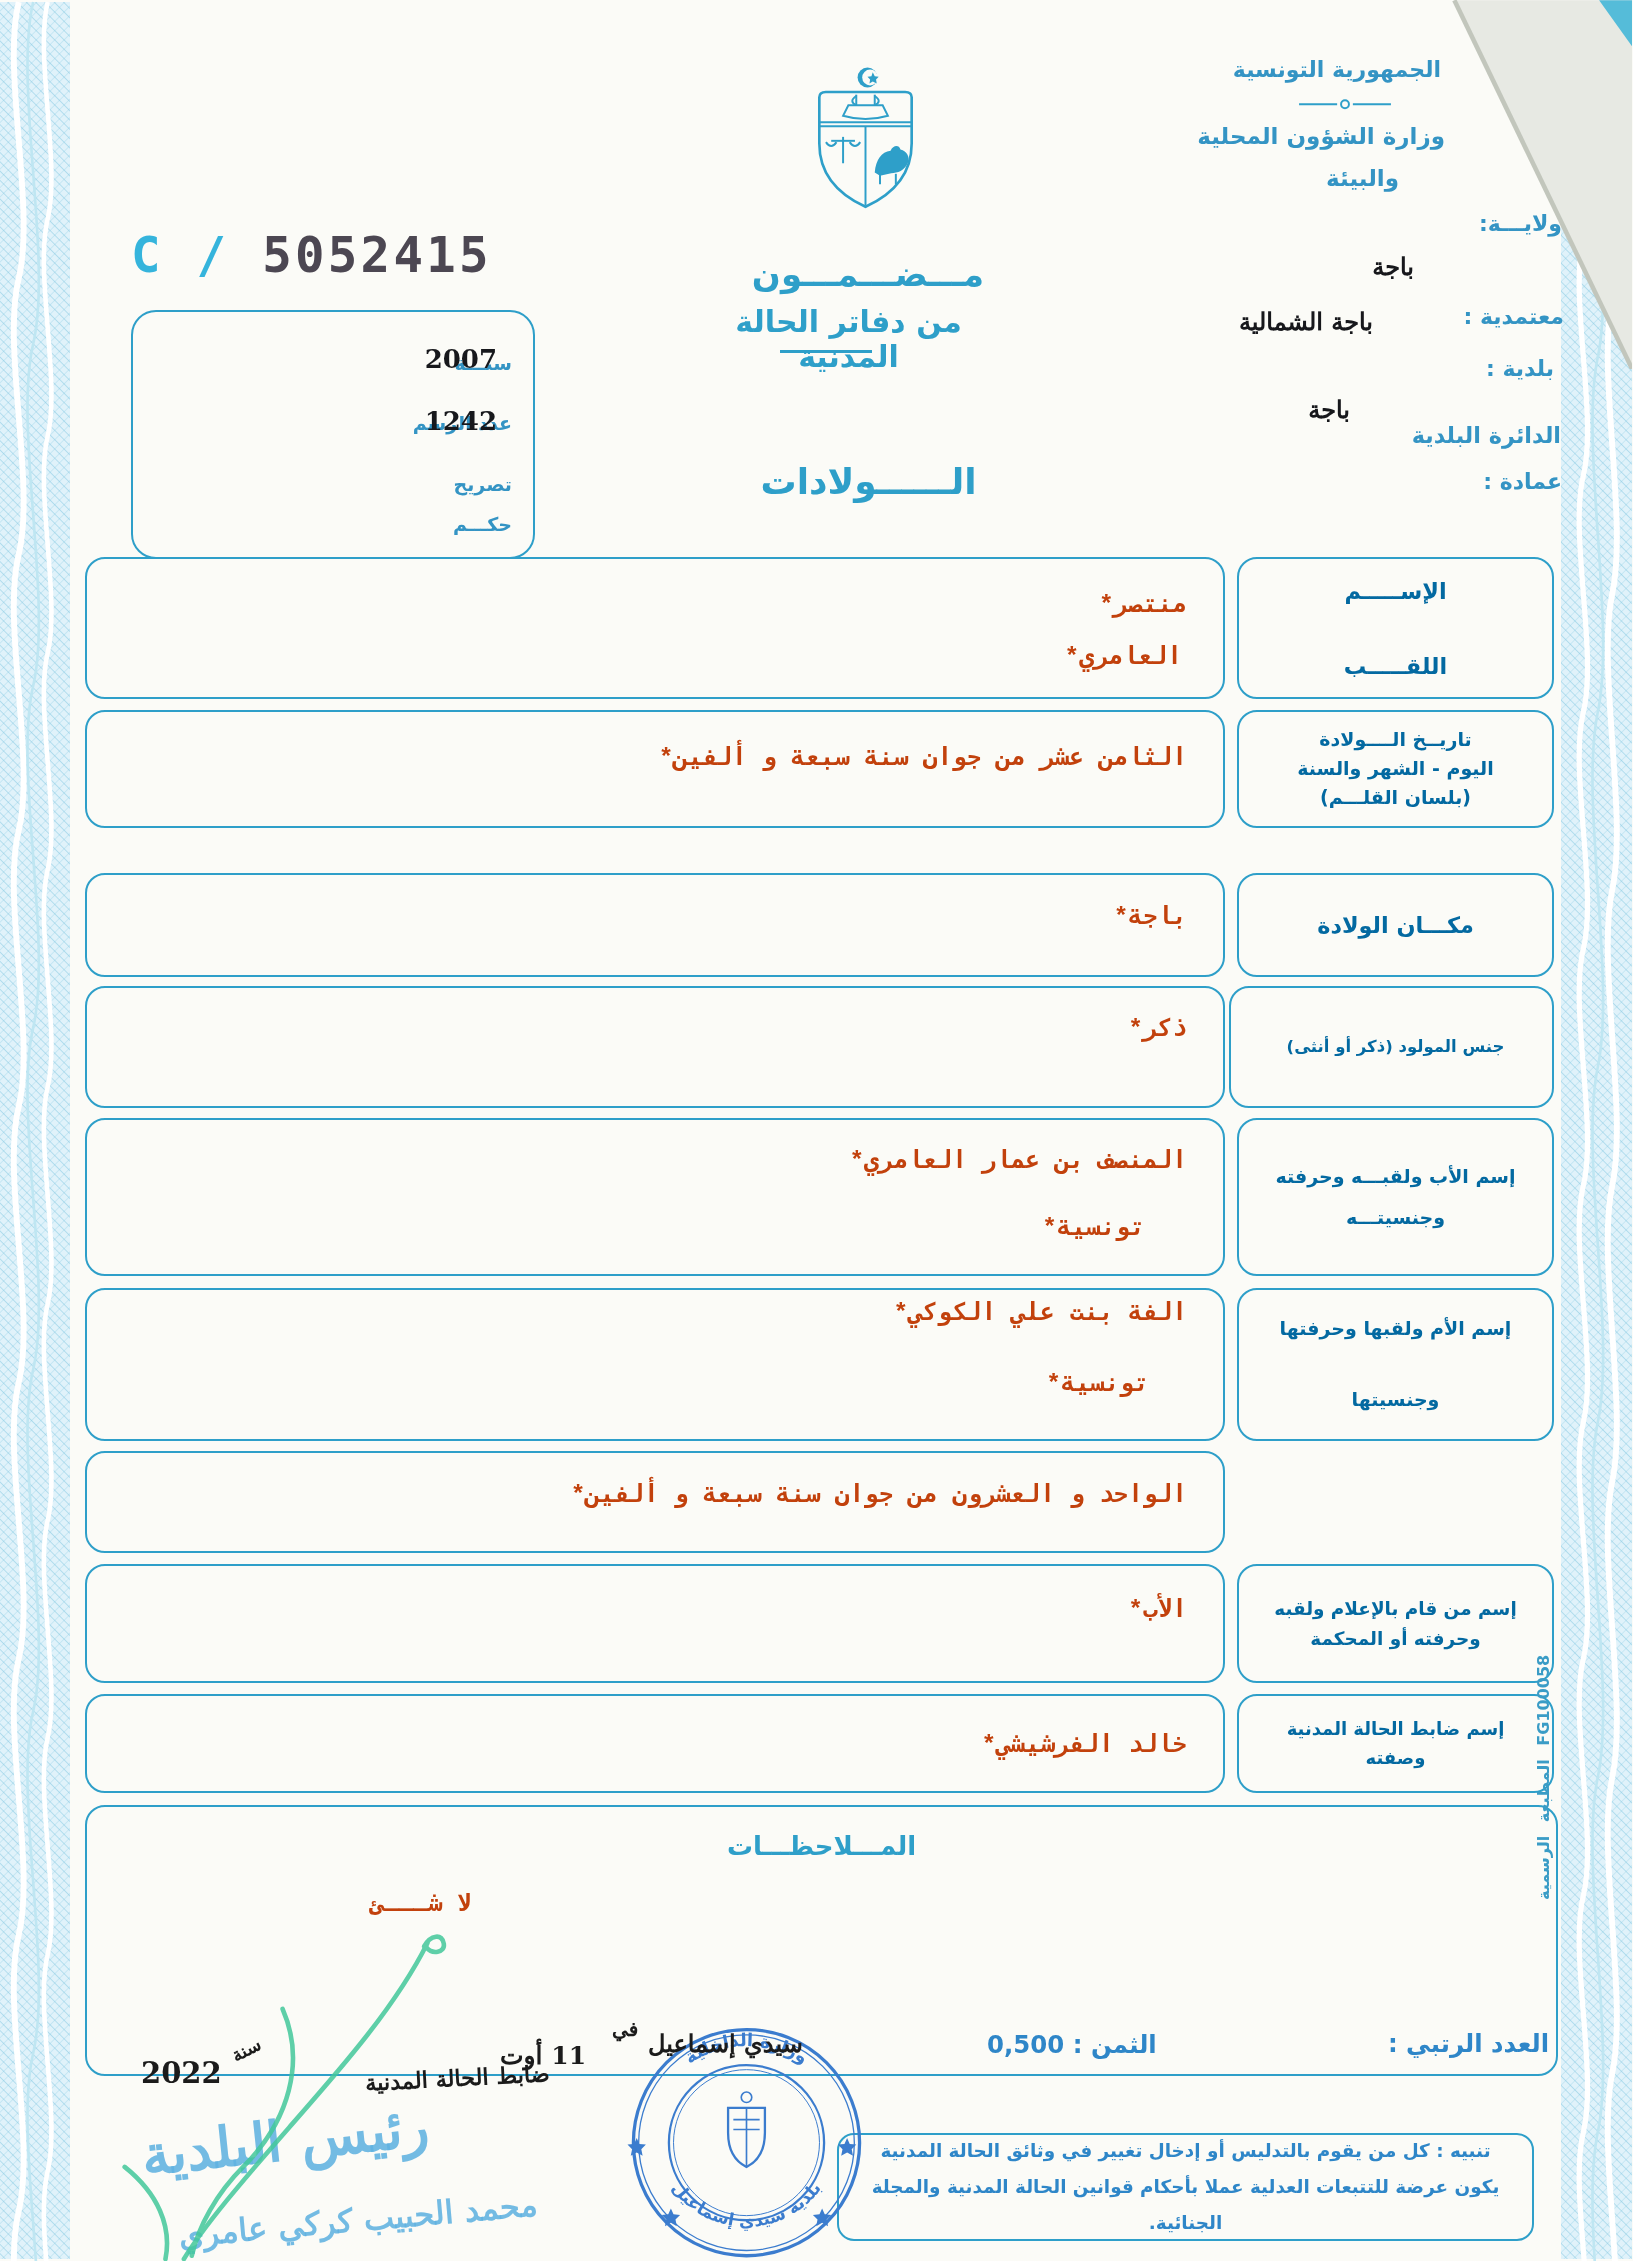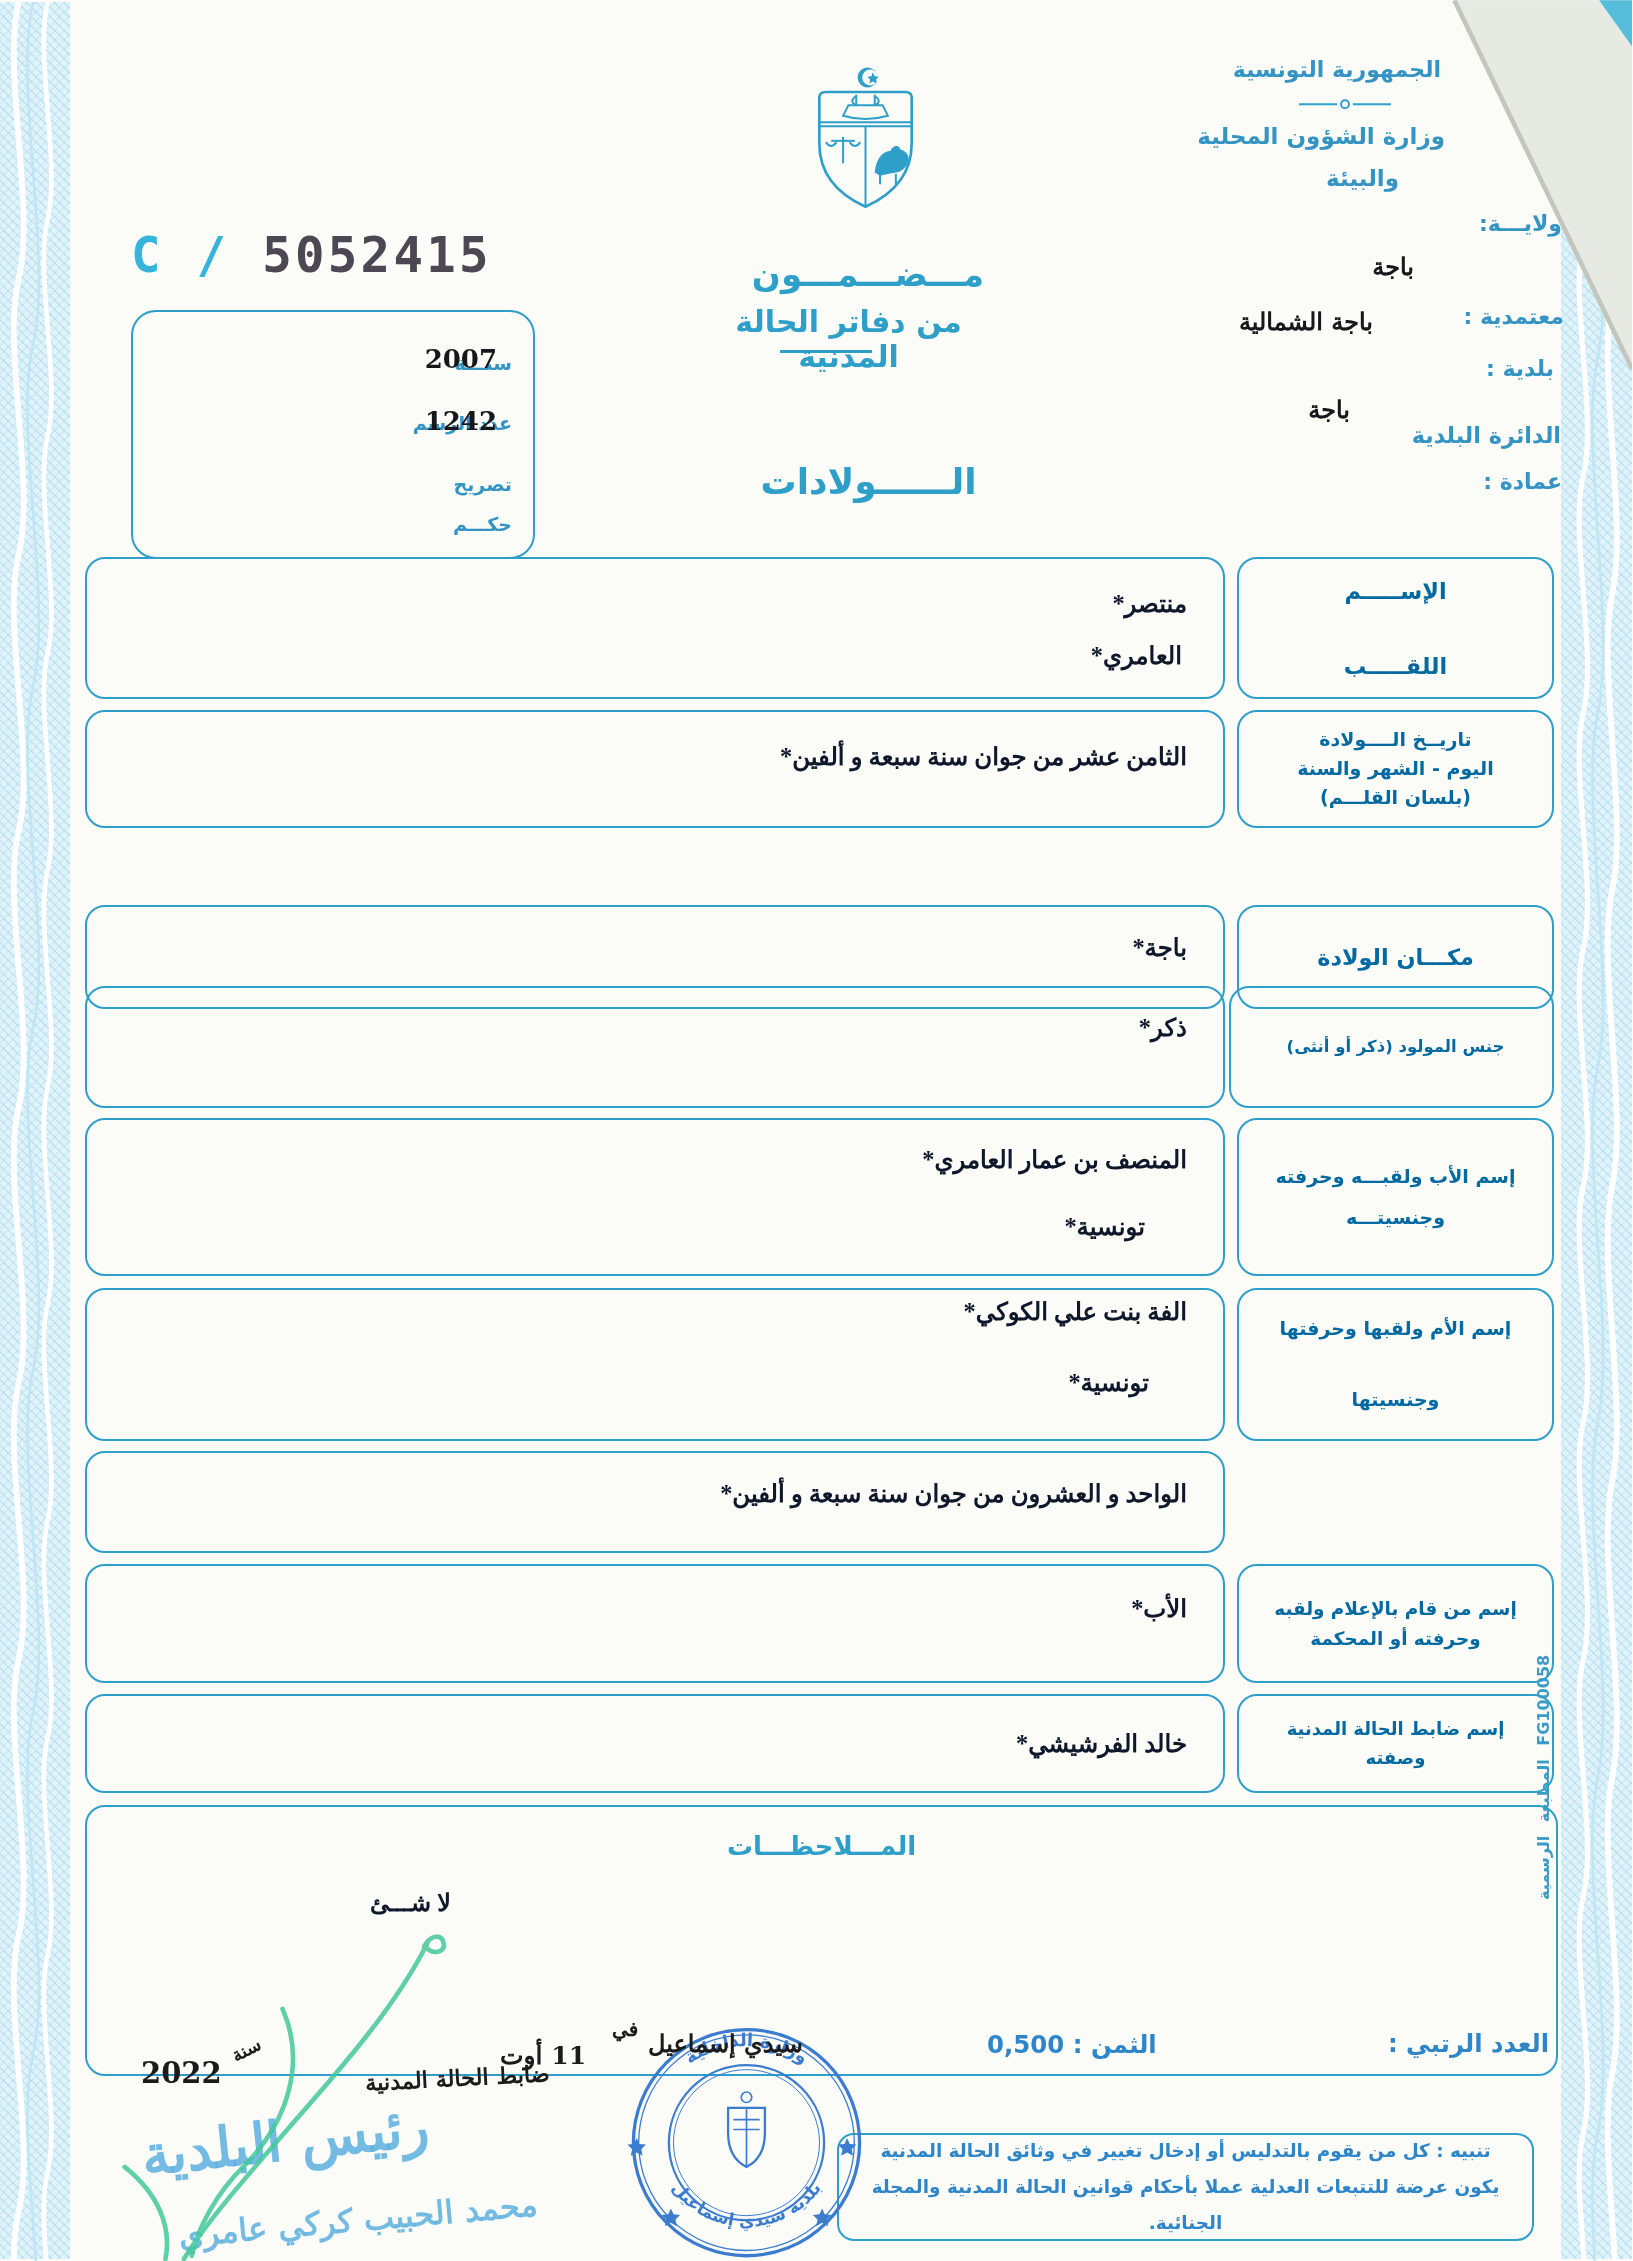--- a/index.html
+++ b/index.html
@@ -31,27 +31,27 @@
   #title2u{position:absolute;left:781px;top:350px;width:92px;height:3.3px;background:#2e9fc9;z-index:2;}
   #title3{left:698px;top:461px;width:343px;font-size:36px;}
   
   .row{position:absolute;left:86px;width:1469px;z-index:2;}
   .vbox{position:absolute;left:0;top:0;bottom:0;width:1136px;
         border:2.6px solid #2e9fc9;border-radius:20px;}
   .lbox{position:absolute;right:0;top:0;bottom:0;width:313px;
         border:2.6px solid #2e9fc9;border-radius:20px;
         display:flex;flex-direction:column;align-items:center;justify-content:center;
         color:#0369a1;font-weight:bold;font-size:19px;text-align:center;line-height:1.25;}
-  .val{position:absolute;right:36px;color:#0f172a;font-weight:bold;font-size:24.4px;
-       font-family:Liberation Serif, serif;white-space:nowrap;}
+  .val{position:absolute;right:36px;color:#c2410c;font-weight:bold;font-size:24.4px;
+       font-family:Liberation Mono, monospace;white-space:nowrap;}
   .r1{top:557px;height:142px;}   .r1 .lbox{gap:47px;font-size:22.4px;}
   .r1 .va{top:30px;} .r1 .vb{top:82px;right:41px;}
   .r2{top:710px;height:118px;}  .r2 .lbox{gap:5.3px;}
   .r2 .va{top:30px;}
-  .r3{top:873px;height:104px;margin-top:32px;}  .r3 .lbox{font-size:22.4px;}
+  .r3{top:873px;height:104px;}  .r3 .lbox{font-size:22.4px;}
   .r3 .va{top:26px;}
   .r4{top:986px;height:122px;}  .r4 .lbox{font-size:16.5px;padding-left:8px;}
   .r4 .va{top:25px;}
   .r5{top:1118px;height:158px;}  .r5 .lbox{gap:17px;}
   .r5 .va{top:25px;} .r5 .vb{top:92px;right:78px;}
   .r6{top:1288px;height:153px;}  .r6 .lbox{gap:47px;}
   .r6 .va{top:6.6px;} .r6 .vb{top:78px;right:74px;}
   .r7{top:1451px;height:102px;}  .r7 .lbox{gap:4px;font-size:18px;}
   .r7 .va{top:26px;}
   .r8{top:1564px;height:119px;}  .r8 .lbox{gap:6.6px;font-size:18.4px;}

